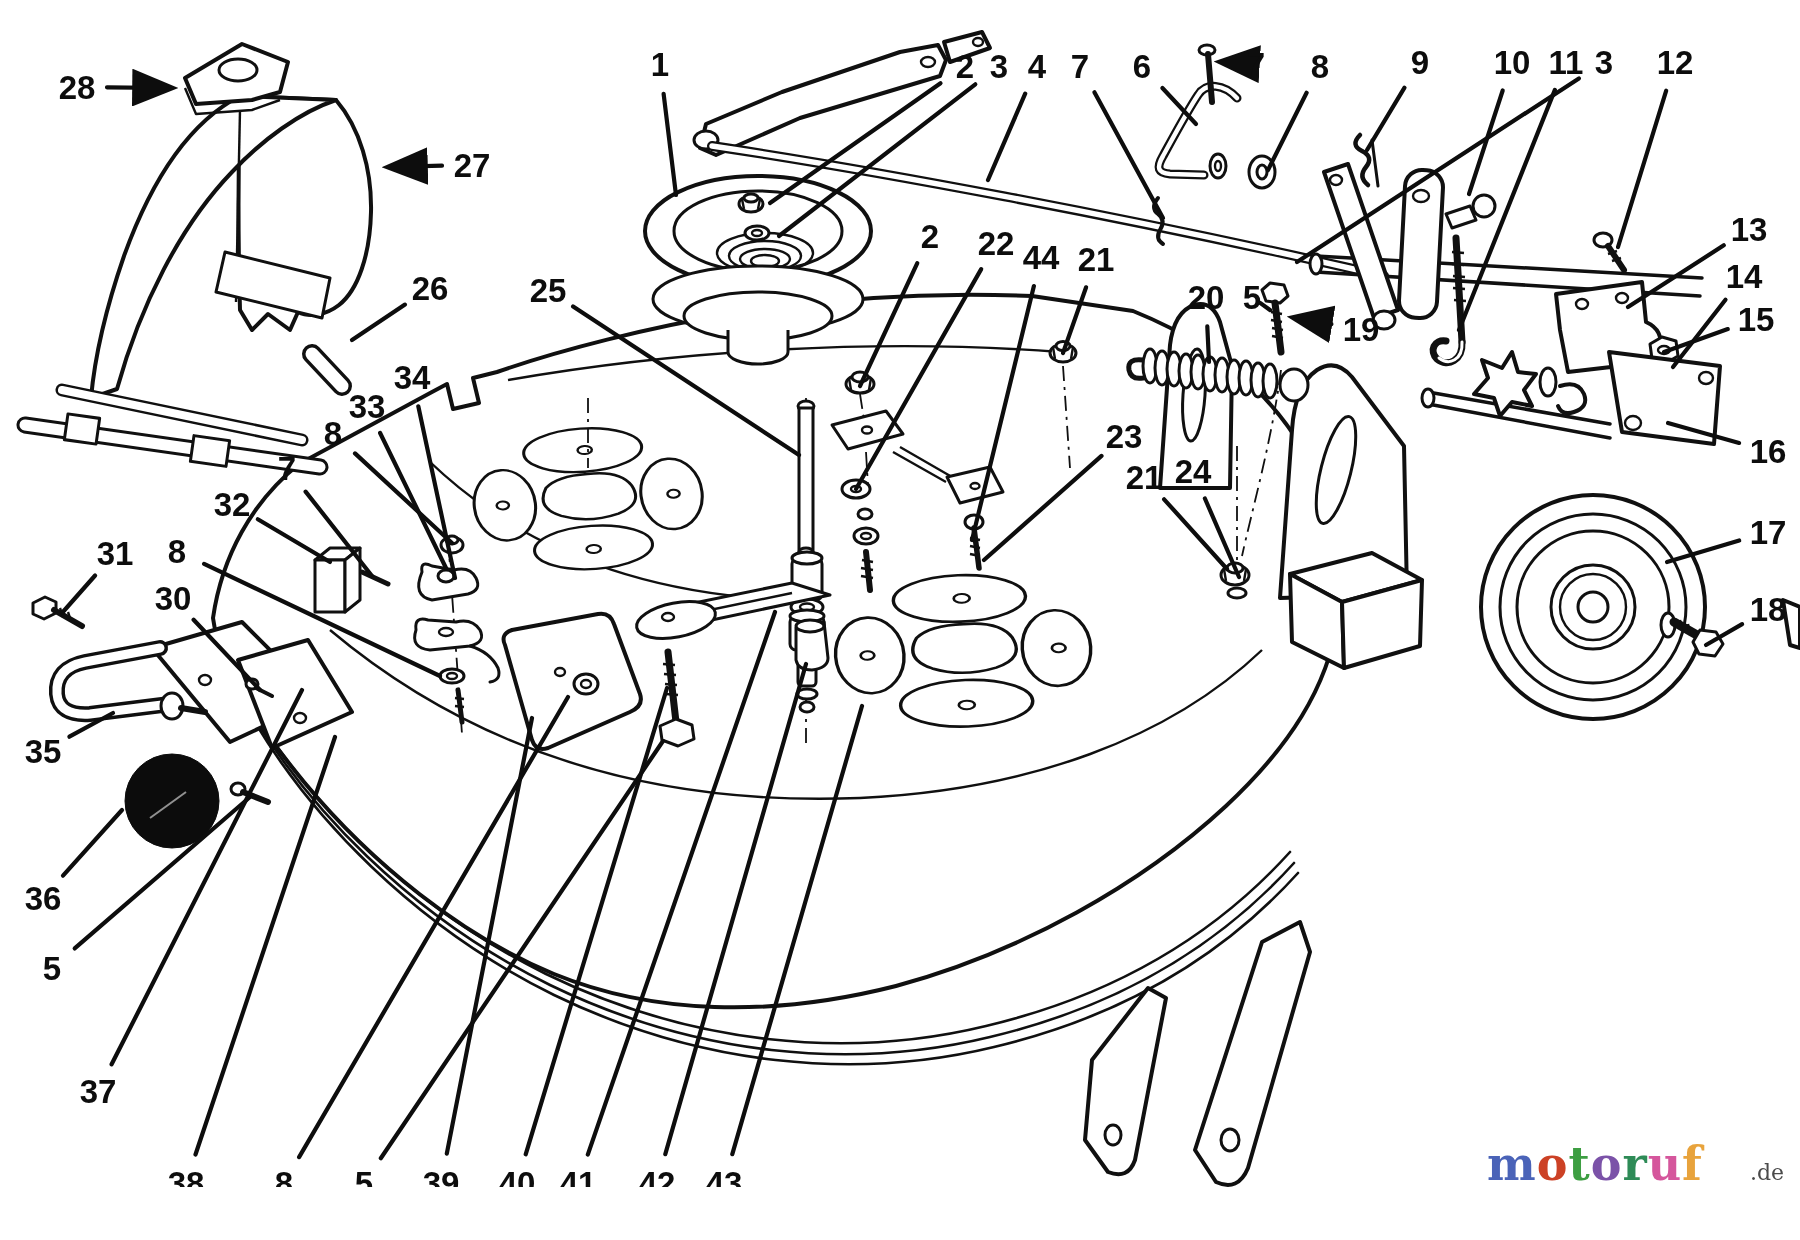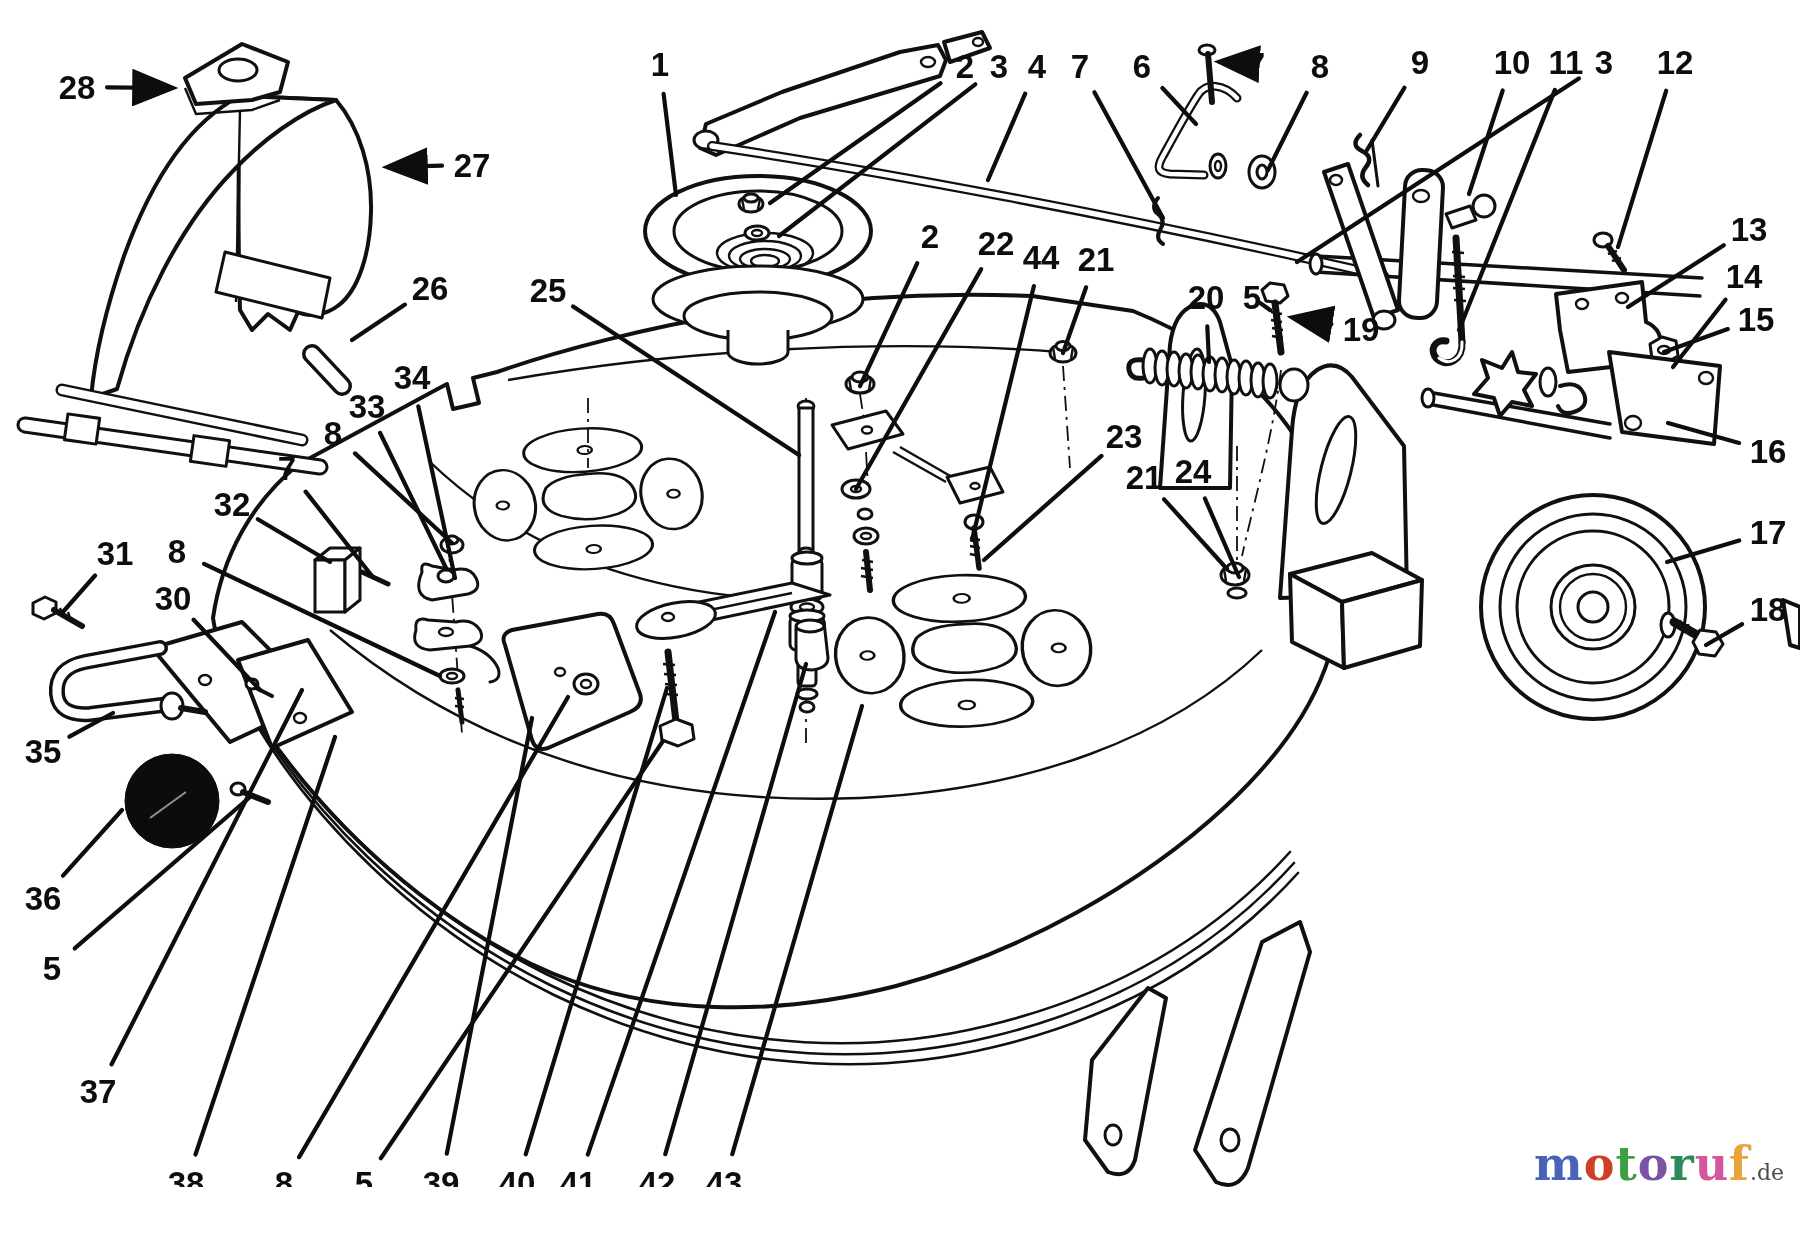--- a/index.html
+++ b/index.html
@@ -13,21 +13,21 @@
   .ln{fill:none;stroke:#101010;stroke-linecap:round;stroke-linejoin:round;}
   .tubeB{fill:none;stroke:#101010;stroke-linecap:round;}
   .tubeW{fill:none;stroke:#ffffff;stroke-linecap:round;}
   .dash{fill:none;stroke:#101010;stroke-width:1.8;stroke-dasharray:15 6 3 6;}
   .blk{fill:#0c0c0c;stroke:#0c0c0c;}
   .callout{font:800 33px "Liberation Sans",sans-serif;fill:#0d0d0d;text-anchor:middle;}
   .leader{stroke:#0d0d0d;stroke-width:4.2;stroke-linecap:round;fill:none;}
   
   .wm{position:absolute;right:16px;bottom:0px;font-family:"DejaVu Serif",serif;
       font-weight:700;font-size:46px;line-height:1;letter-spacing:1px;white-space:nowrap;}
-  .wm .de{font-size:22px;font-weight:400;letter-spacing:0;}
+  .wm .de{font-size:22px;font-weight:400;letter-spacing:0;margin-left:47px;}
 </style>
 </head>
 <body>
 
 <div class="stage">
 
 <svg width="1800" height="1240" viewBox="0 0 1800 1240">
   <defs>
     <marker id="arrh" markerWidth="11" markerHeight="9" refX="9" refY="4.5" orient="auto">
       <path d="M0,0 L11,4.5 L0,9 Z" fill="#0d0d0d"></path>

